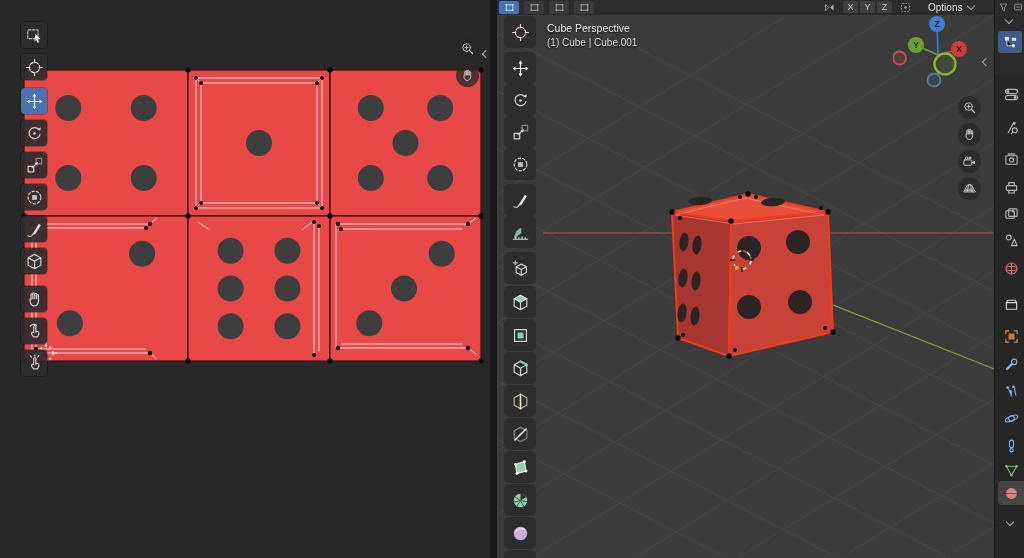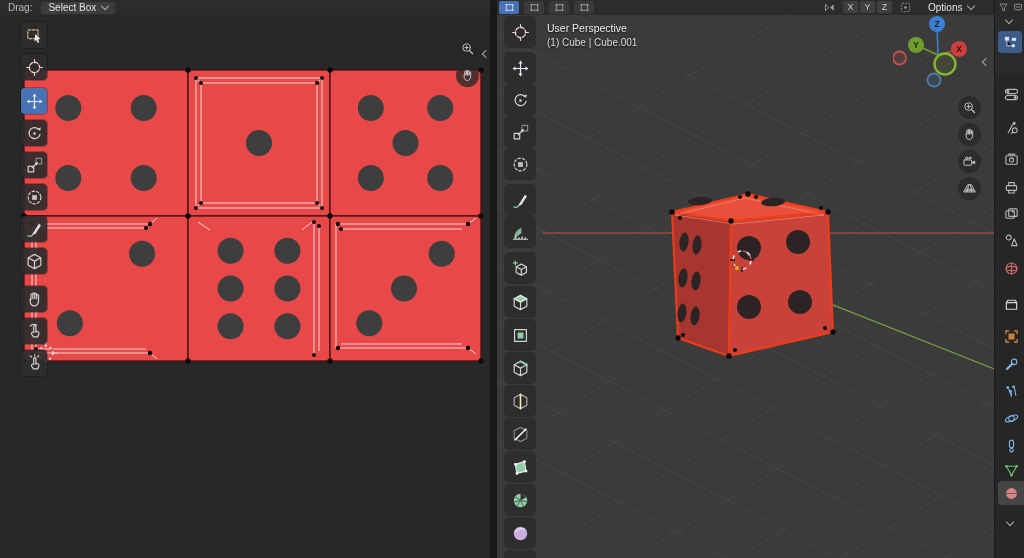--- a/index.html
+++ b/index.html
@@ -273,27 +273,20 @@
     </symbol>
     <symbol id="p-funnel" viewBox="0 0 16 16">
       <path d="M3 3h10L9.5 8v5l-3-1.6V8z"></path>
     </symbol>
   </defs>
 </svg>
 
 <div class="screen">
 
   <section class="uv">
-    <div class="ehead">
-      <span style="margin-left:8px;">Drag:</span>
-      <div class="dd" style="margin-left:9px;">
-        <span>Select Box</span>
-        <span class="chev"></span>
-      </div>
-    </div>
 
     <div class="uv-canvas">
       <svg id="uv-svg" width="490" height="543" viewBox="0 0 490 543">
         <g id="uv-faces-g">
             <rect x="24" y="55" width="164" height="146" fill="#e84848" stroke="#471111" stroke-width="1.3"></rect>
             <circle cx="68.3" cy="93.0" r="13" fill="#3e3e3e"></circle>
             <circle cx="143.7" cy="93.0" r="13" fill="#3e3e3e"></circle>
             <circle cx="68.3" cy="163.0" r="13" fill="#3e3e3e"></circle>
             <circle cx="143.7" cy="163.0" r="13" fill="#3e3e3e"></circle>
             <rect x="188" y="55" width="142" height="146" fill="#e84848" stroke="#471111" stroke-width="1.3"></rect>
@@ -686,21 +679,21 @@
           </div>
           <div class="navcirc" style="left: 461px; top: 162px;">
             <svg viewBox="0 0 24 24">
               <use href="#i-grid"></use>
             </svg>
           </div>
         </div>
       <span class="chev left" style="position:absolute;left:486px;top:44px;"></span>
     </div>
 
-    <div class="vplabel" style="left:50px;top:22px;font-size:10.5px;">User Perspective</div>
+    <div class="vplabel" style="left:50px;top:22px;font-size:10.5px;">Cube Perspective</div>
     <div class="vplabel" style="left:50px;top:37px;font-size:10px;color:#dedede;">(1) Cube | Cube.001</div>
 
     <div class="abs" style="left:396px;top:8px;width:92px;height:88px;">
       <svg width="92" height="88" viewBox="0 0 92 88">
         <line x1="45" y1="47" x2="44" y2="16" stroke="#3d7fd1" stroke-width="1.6"></line>
         <line x1="45" y1="47" x2="23" y2="37" stroke="#6f9e2f" stroke-width="1.6"></line>
         <line x1="45" y1="47" x2="66" y2="41" stroke="#cc3f3f" stroke-width="1.6"></line>
         <circle cx="6.5" cy="50" r="6.5" fill="rgba(180,70,70,.22)" stroke="#c05454" stroke-width="1.8"></circle>
         <circle cx="41" cy="72" r="6.5" fill="rgba(70,110,150,.22)" stroke="#4a7fae" stroke-width="1.8"></circle>
         <circle cx="52" cy="56" r="10.5" fill="rgba(120,160,50,.14)" stroke="#86b531" stroke-width="2.4"></circle>

